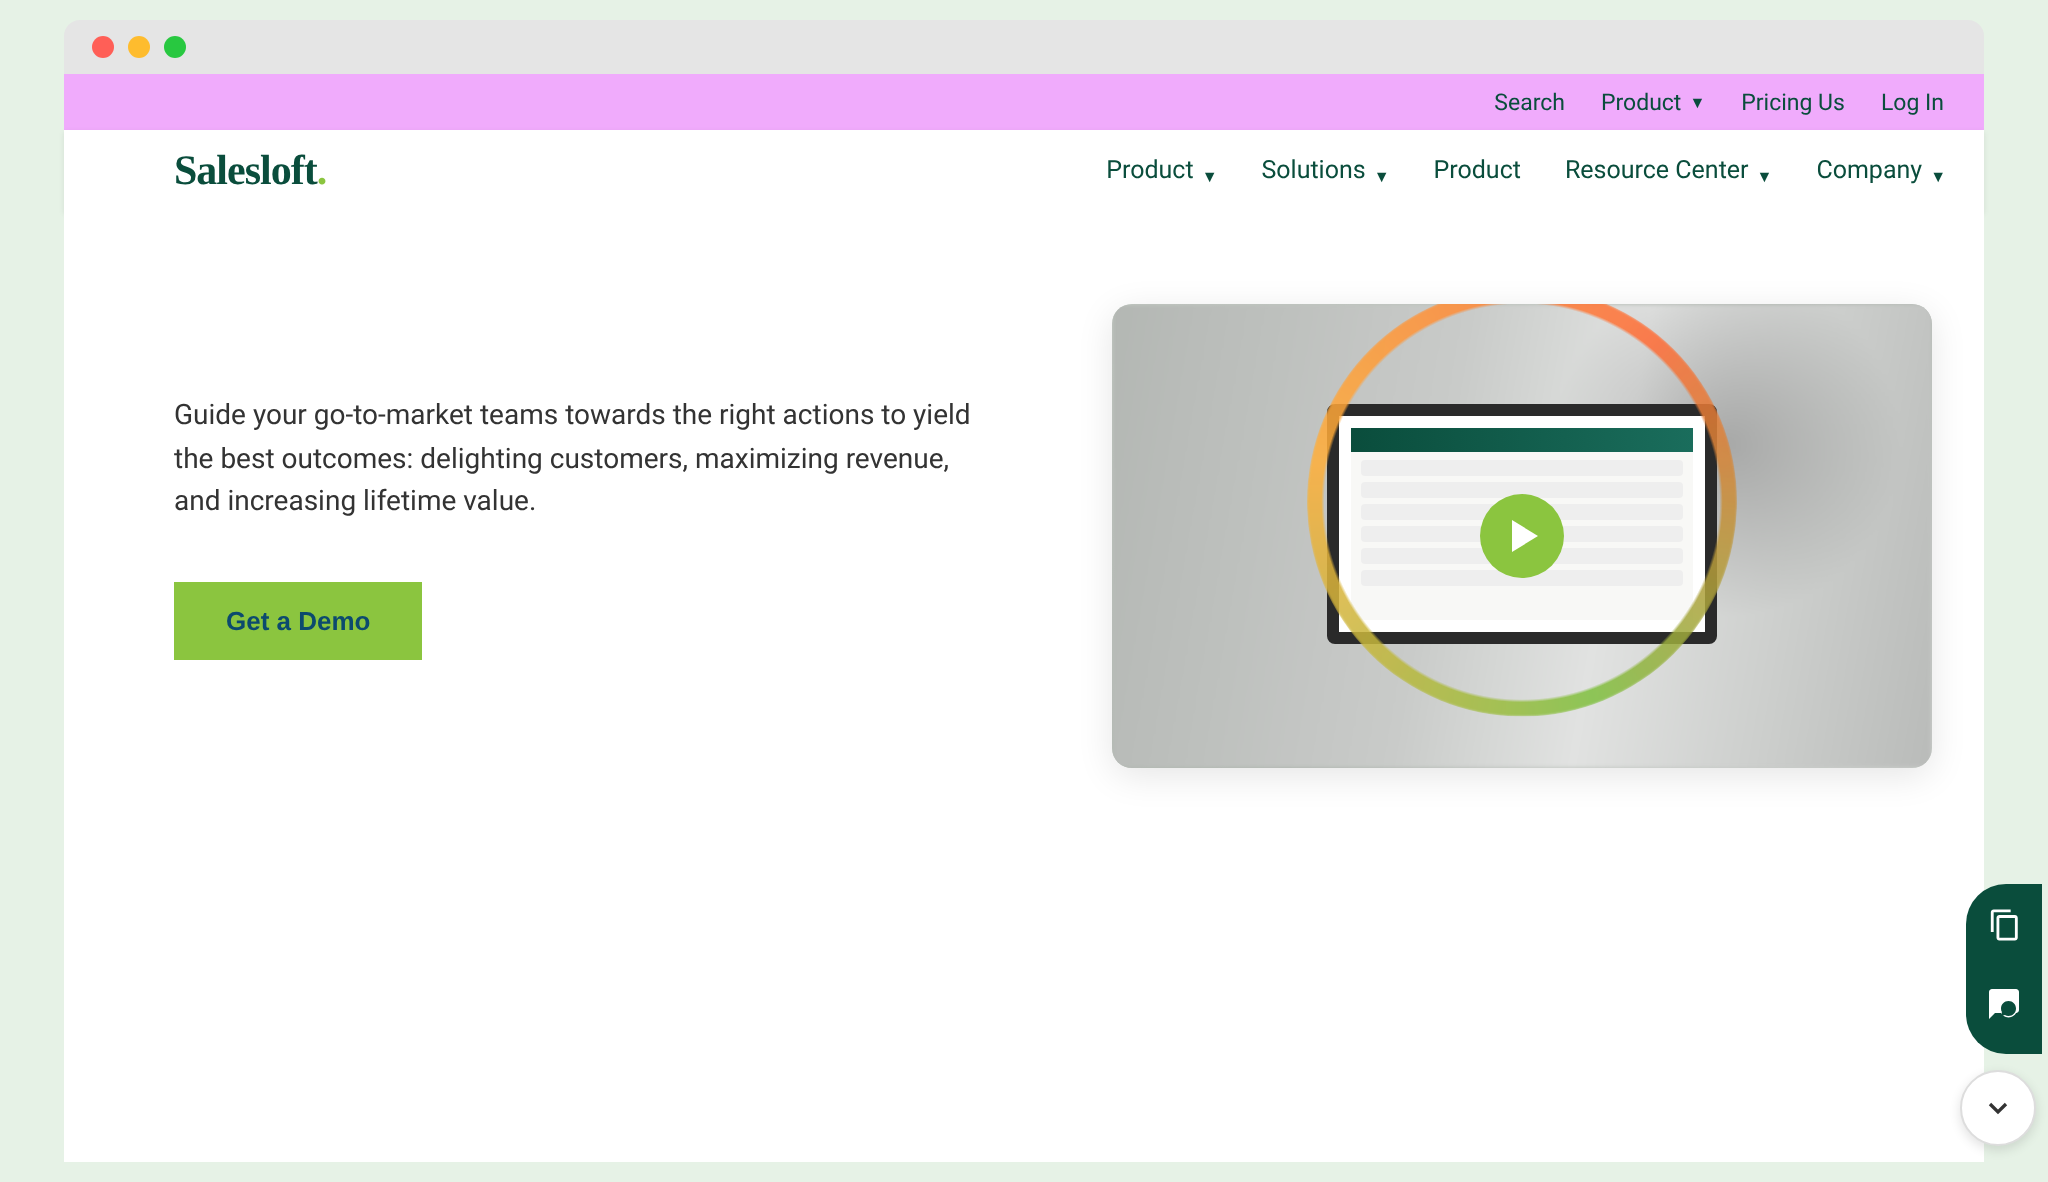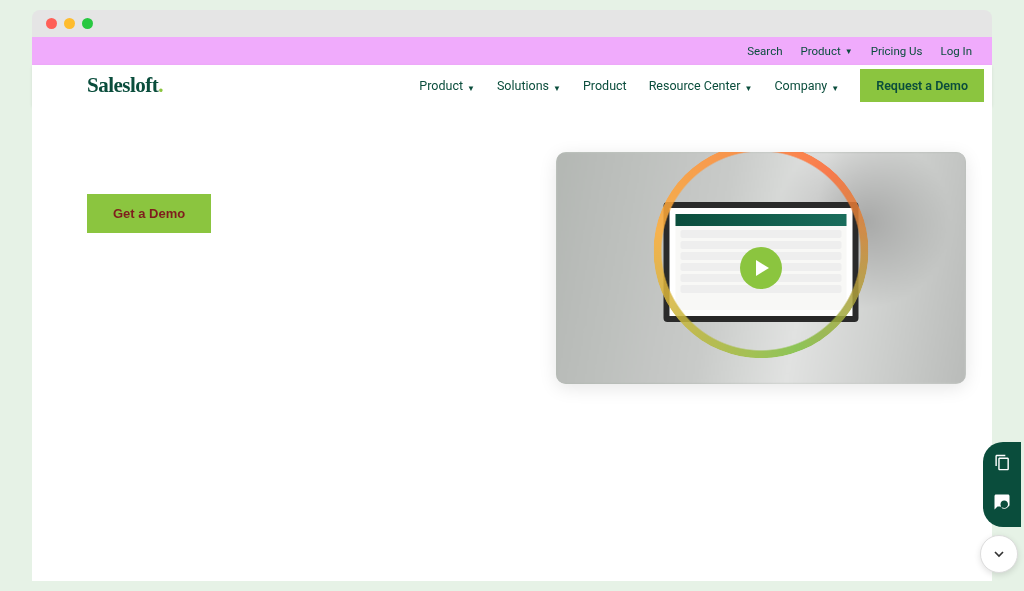--- a/index.html
+++ b/index.html
@@ -106,21 +106,21 @@
   .subtext {
     font-size: 14px;
     line-height: 1.55;
     color: #333;
     max-width: 400px;
     margin-top: 32px;
   }
   .cta-row { display: flex; gap: 14px; margin-top: 28px; }
   .cta-primary {
     background: #8bc53f;
-    color: #7f1d1d;
+    color: #0c4a6e;
     font-size: 13px;
     font-weight: 600;
     padding: 12px 26px;
     cursor: pointer;
     border: none;
   }
   .cta-secondary {
     background: #fff;
     color: #0a4d3c;
     font-size: 13px;
@@ -271,24 +271,24 @@
   </span>
   <span class="nav-item">Product</span>
   <span class="nav-item">
     <span>Resource Center</span>
     <span class="caret-down">▼</span>
   </span>
   <span class="nav-item">
     <span>Company</span>
     <span class="caret-down">▼</span>
   </span>
-  <span class="demo-btn">Request a Demo</span>
 </div>
 
 <div class="content">
+  <p class="subtext">Guide your go-to-market teams towards the right actions to yield the best outcomes: delighting customers, maximizing revenue, and increasing lifetime value.</p>
   <div class="cta-row">
     <button class="cta-primary">Get a Demo</button>
   </div>
 
   <div class="hero-image">
     <div class="desk-bg"></div>
     <div class="monitor">
       <div class="monitor-screen">
         <div class="screen-header"></div>
         <div class="screen-row"></div>

